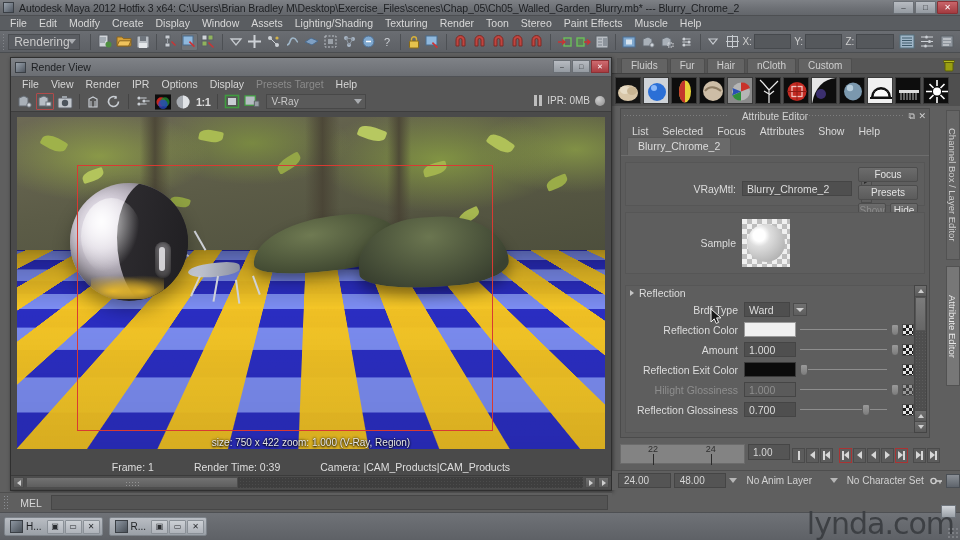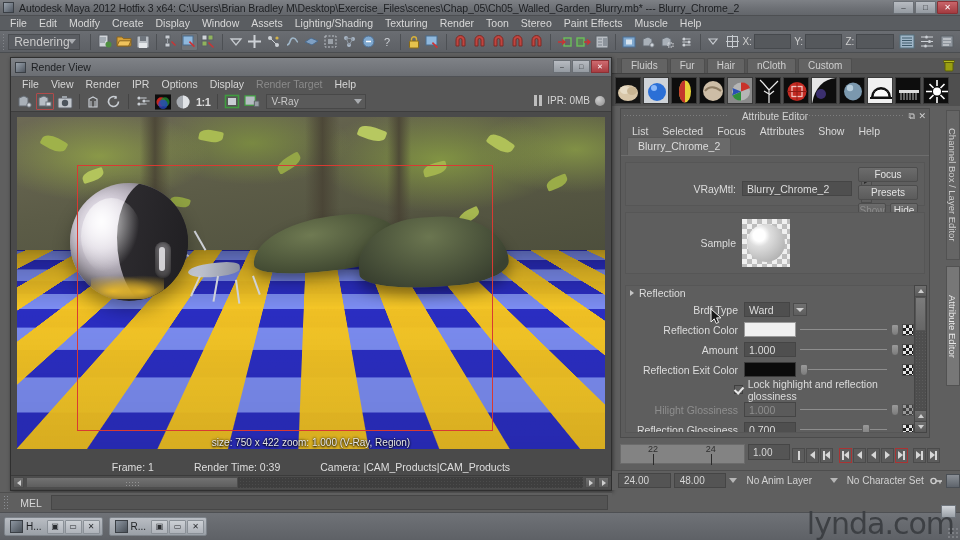--- a/index.html
+++ b/index.html
@@ -773,25 +773,20 @@
         <div class="row">
           <div class="lbl">Reflection Exit Color</div>
           <div class="field" style="width:52px;background:#0b0b0b;border-color:#3a3a3a"></div>
           <div class="slider">
             <div class="track"></div>
               <div class="knob" style="left:0%"></div>
           </div>
           <div class="checker"></div>
         </div>
 
-        <div class="row">
-          <div class="lbl" style="width:118px"></div>
-          <div class="cbox checked"></div>
-          <div style="font-size:10.5px;color:#dcdcdc;margin-left:5px">Lock highlight and reflection glossiness</div>
-        </div>
 
         <div class="row">
           <div class="lbl dim">Hilight Glossiness</div>
           <div class="field" style="width:52px;color:#8e8e8e;background:#5a5a5a">1.000</div>
           <div class="slider">
             <div class="track"></div>
               <div class="knob" style="left:92%"></div>
           </div>
           <div class="checker dim"></div>
         </div>
@@ -840,21 +835,21 @@
       </div>
     </div>
 
     <div class="rw-menu">
       <div class="mi">File</div>
       <div class="mi">View</div>
       <div class="mi">Render</div>
       <div class="mi">IPR</div>
       <div class="mi">Options</div>
       <div class="mi">Display</div>
-      <div class="mi dis">Render Target</div>
+      <div class="mi dis">Presets Target</div>
       <div class="mi">Help</div>
     </div>
 
     <div class="rw-tools">
       <div class="rtbtn">
         <svg width="16" height="15" viewBox="0 0 16 15">
             <path d="M2 12V4l5-2 4 2v8z" fill="#a9b0b8" stroke="#646b73"></path>
             <circle cx="12" cy="11" r="2.2" fill="#cfd4da" stroke="#6b7179"></circle>
           </svg>
       </div>

